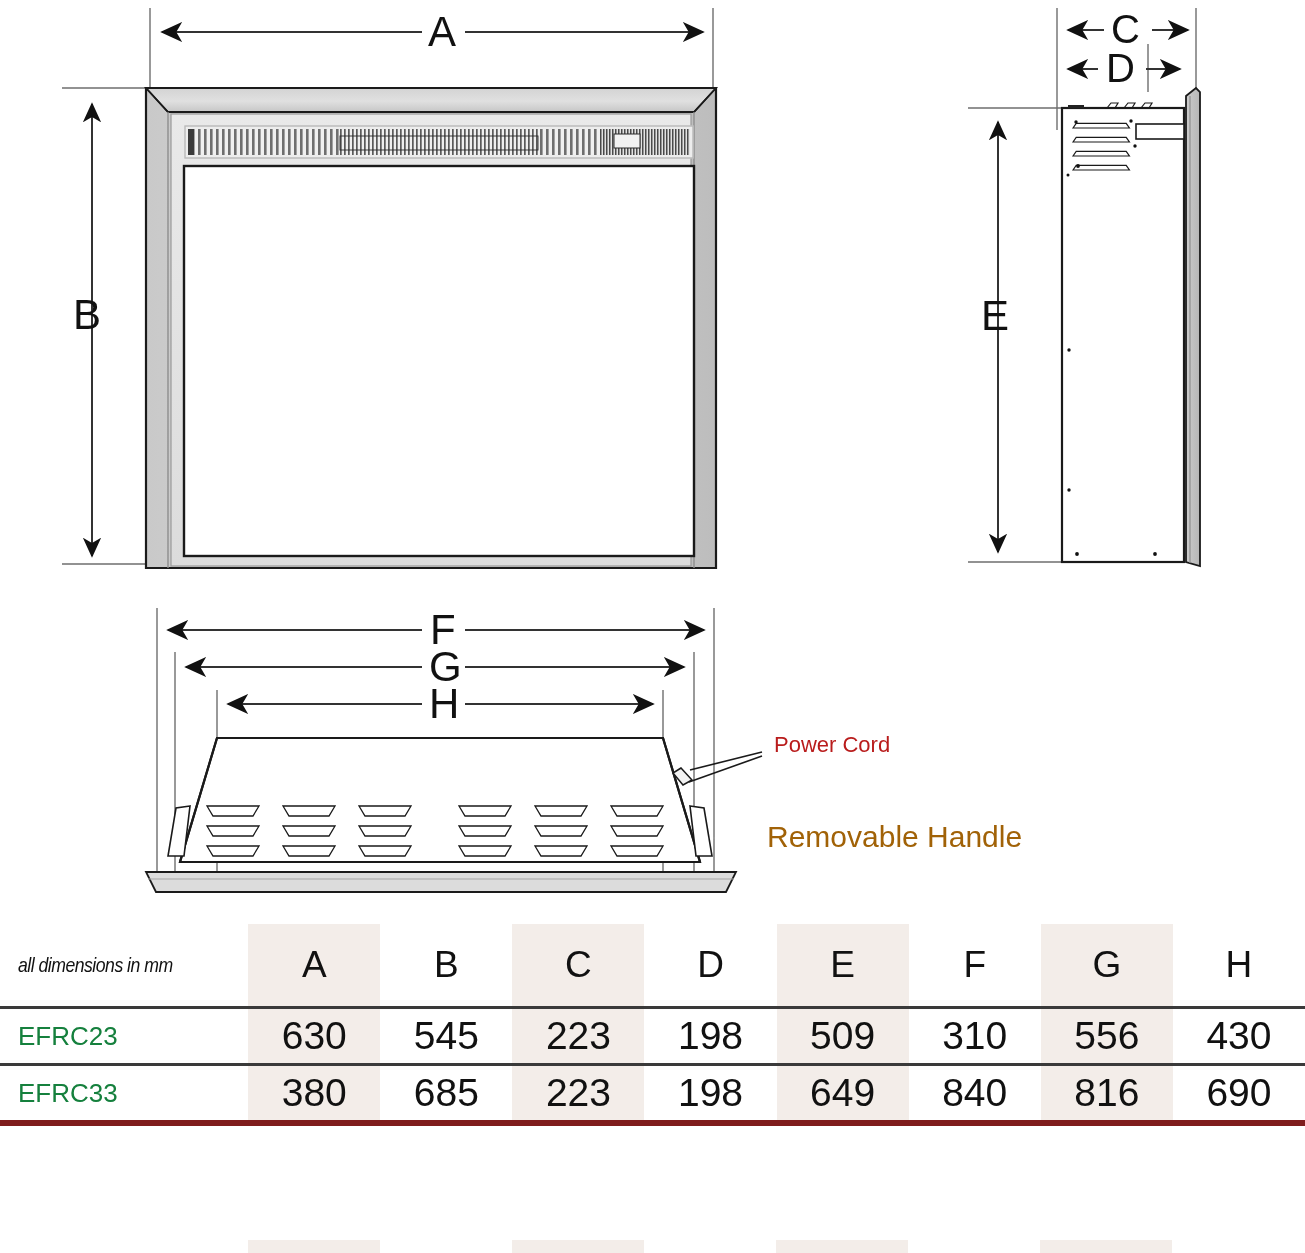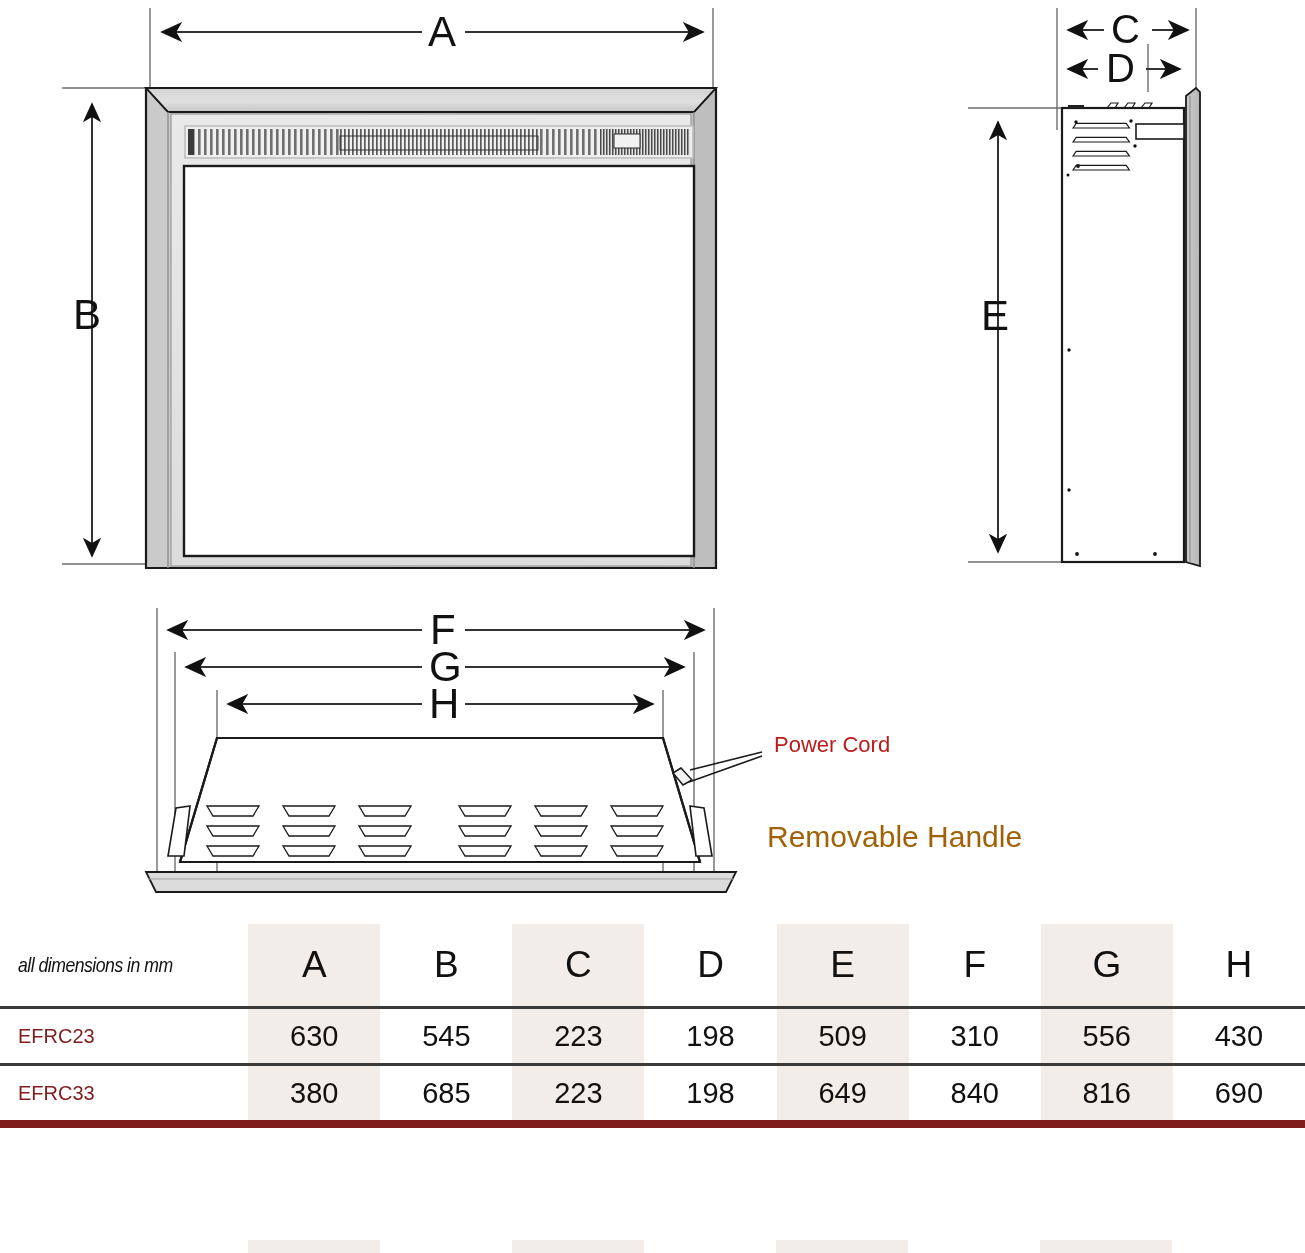--- a/index.html
+++ b/index.html
@@ -20,24 +20,24 @@
   .data-row td{height:54px;vertical-align:middle;}
   .c-label{width:248px;text-align:left;padding-left:18px !important;}
   .c-dim{width:132px;text-align:center;}
   .shade{background:#f3ede9;}
   .hdr-letter{font-size:37px;color:#111;font-weight:400;
               font-family:"Liberation Sans",sans-serif;}
   .hdr-note{font-size:21px;font-style:italic;color:#111;
             font-family:"Liberation Sans",sans-serif;
             letter-spacing:-0.6px;display:inline-block;
             transform:scaleX(0.84);transform-origin:left center;}
-  .model{font-size:20px;color:#7f1d1d;}
-  .val{font-size:29px;color:#111;}
+  .model{font-size:26px;color:#15803d;}
+  .val{font-size:39px;color:#111;}
   .rule td{border-top:3px solid #3a3a3a;}
-  .rule-bot td{border-bottom:8px solid #7f1d1d;}
+  .rule-bot td{border-bottom:6px solid #7f1d1d;}
 </style>
 </head>
 <body>
 
 <div class="stage">
 
   <svg width="1305" height="924" viewBox="0 0 1305 924" style="position:absolute;left:0;top:0;">
     <defs>
       <linearGradient id="gFrameV" x1="0" y1="0" x2="1" y2="0">
         <stop offset="0%" stop-color="#c9c9c9"></stop>

